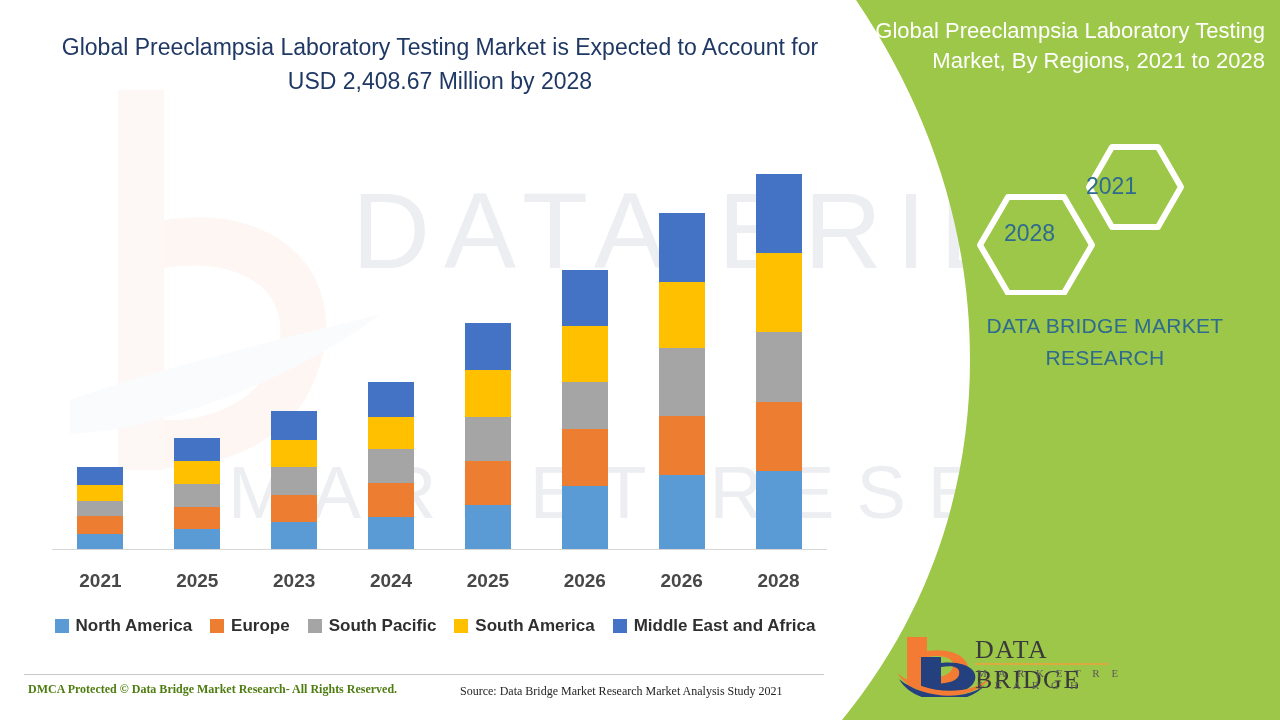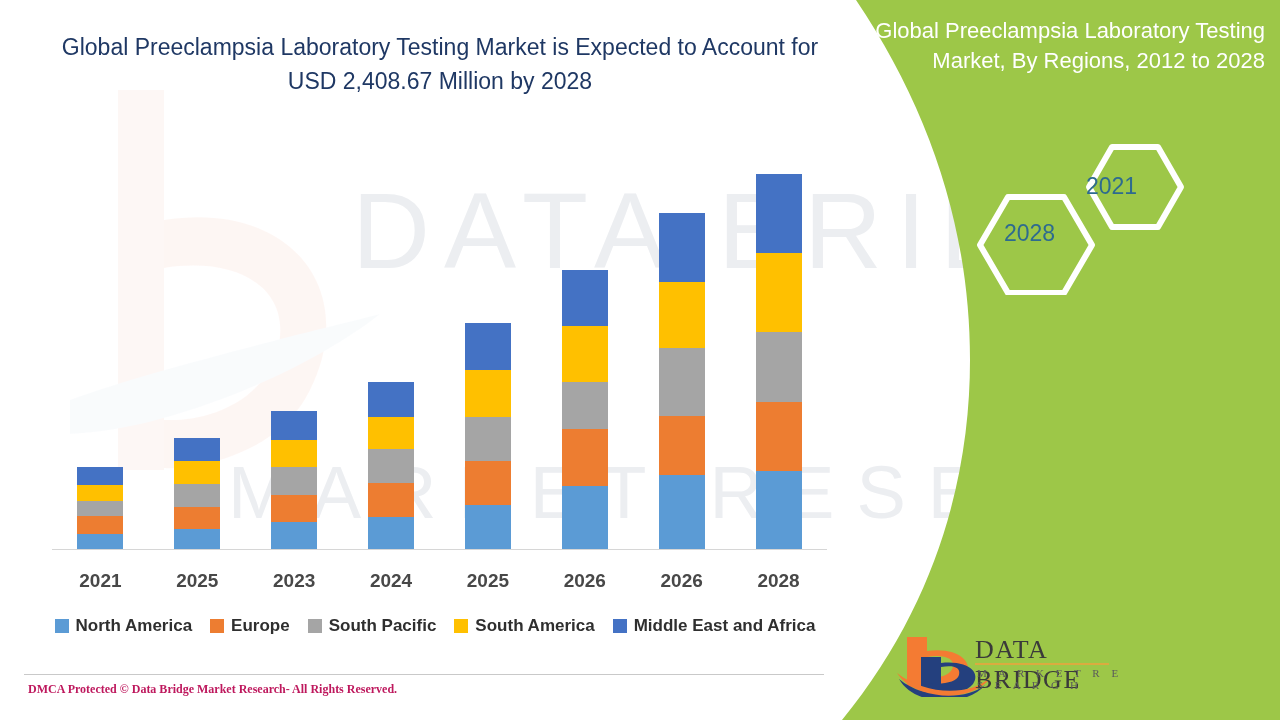--- a/index.html
+++ b/index.html
@@ -178,21 +178,21 @@
 
   
   .footer-rule {
     position: absolute;
     left: 24px; top: 674px; width: 800px; height: 1px;
     background: #c9c9c9;
     z-index: 3;
   }
   .footer-left {
     position: absolute; left: 28px; top: 682px;
-    color: #be185d; font-size: 12px; font-weight: bold;
+    color: #4d7c0f; font-size: 12px; font-weight: bold;
     font-family: "Liberation Serif", serif;
     z-index: 3;
   }
   .footer-right {
     position: absolute; left: 460px; top: 684px;
     color: #242424; font-size: 12px;
     font-family: "Liberation Serif", serif;
     z-index: 3;
   }
 </style>
@@ -324,42 +324,44 @@
         <span class="legend-label">Middle East and Africa</span>
       </div>
     </div>
 
   <div class="green-panel">
     <svg class="gp-inner" viewBox="0 0 460 720" preserveAspectRatio="none">
       <path d="M 36 0 L 460 0 L 460 720 L 22 720 C 120 600, 150 470, 150 360 C 150 230, 110 110, 36 0 Z" fill="#9dc748"></path>
     </svg>
   </div>
 
-  <div class="panel-title">Global Preeclampsia Laboratory Testing Market, By Regions, 2012 to 2028</div>
+  <div class="panel-title">Global Preeclampsia Laboratory Testing Market, By Regions, 2021 to 2028</div>
 
   <div class="hexwrap">
     <svg viewBox="0 0 250 160" width="250" height="160">
       <polygon points="152,12 198,12 221,52 198,92 152,92 129,52" fill="none" stroke="#ffffff" stroke-width="6" stroke-linejoin="round"></polygon>
       <polygon points="48,62 104,62 132,110 104,158 48,158 20,110" fill="none" stroke="#ffffff" stroke-width="6" stroke-linejoin="round"></polygon>
     </svg>
     <div class="hex-label l2021">2021</div>
     <div class="hex-label l2028">2028</div>
   </div>
 
+  <div class="brand-line">DATA BRIDGE MARKET RESEARCH</div>
 
   <div class="logo">
     <svg viewBox="0 0 230 64" width="230" height="64">
       <path d="M12 4 h20 v50 h-20 z" fill="#f47b33"></path>
       <path d="M32 18 C 62 14, 78 28, 72 42 C 67 54, 46 58, 32 55 L32 44 C 44 46, 56 42, 58 34 C 60 25, 48 21, 32 24 Z" fill="#f47b33"></path>
       <path d="M26 24 h20 v36 h-20 z" fill="#24407e"></path>
       <path d="M46 30 C 74 27, 86 40, 78 51 C 70 61, 48 63, 34 60 L34 50 C 48 52, 62 49, 64 42 C 66 34, 58 32, 46 34 Z" fill="#24407e"></path>
       <path d="M2 40 C 30 62, 74 64, 96 44 C 78 70, 22 70, 2 40 Z" fill="#f47b33"></path>
       <path d="M4 46 C 28 66, 70 68, 90 52 C 72 74, 20 74, 4 46 Z" fill="#24407e"></path>
       <line x1="80" y1="31" x2="214" y2="31" stroke="#f0a23c" stroke-width="1.4"></line>
     </svg>
     <div class="logo-text">DATA BRIDGE</div>
     <div class="logo-sub">M A R K E T   R E S E A R C H</div>
   </div>
 
   <div class="footer-rule"></div>
   <div class="footer-left">DMCA Protected © Data Bridge Market Research- All Rights Reserved.</div>
+  <div class="footer-right">Source: Data Bridge Market Research Market Analysis Study 2021</div>
 
 </div>
 
 </body></html>

